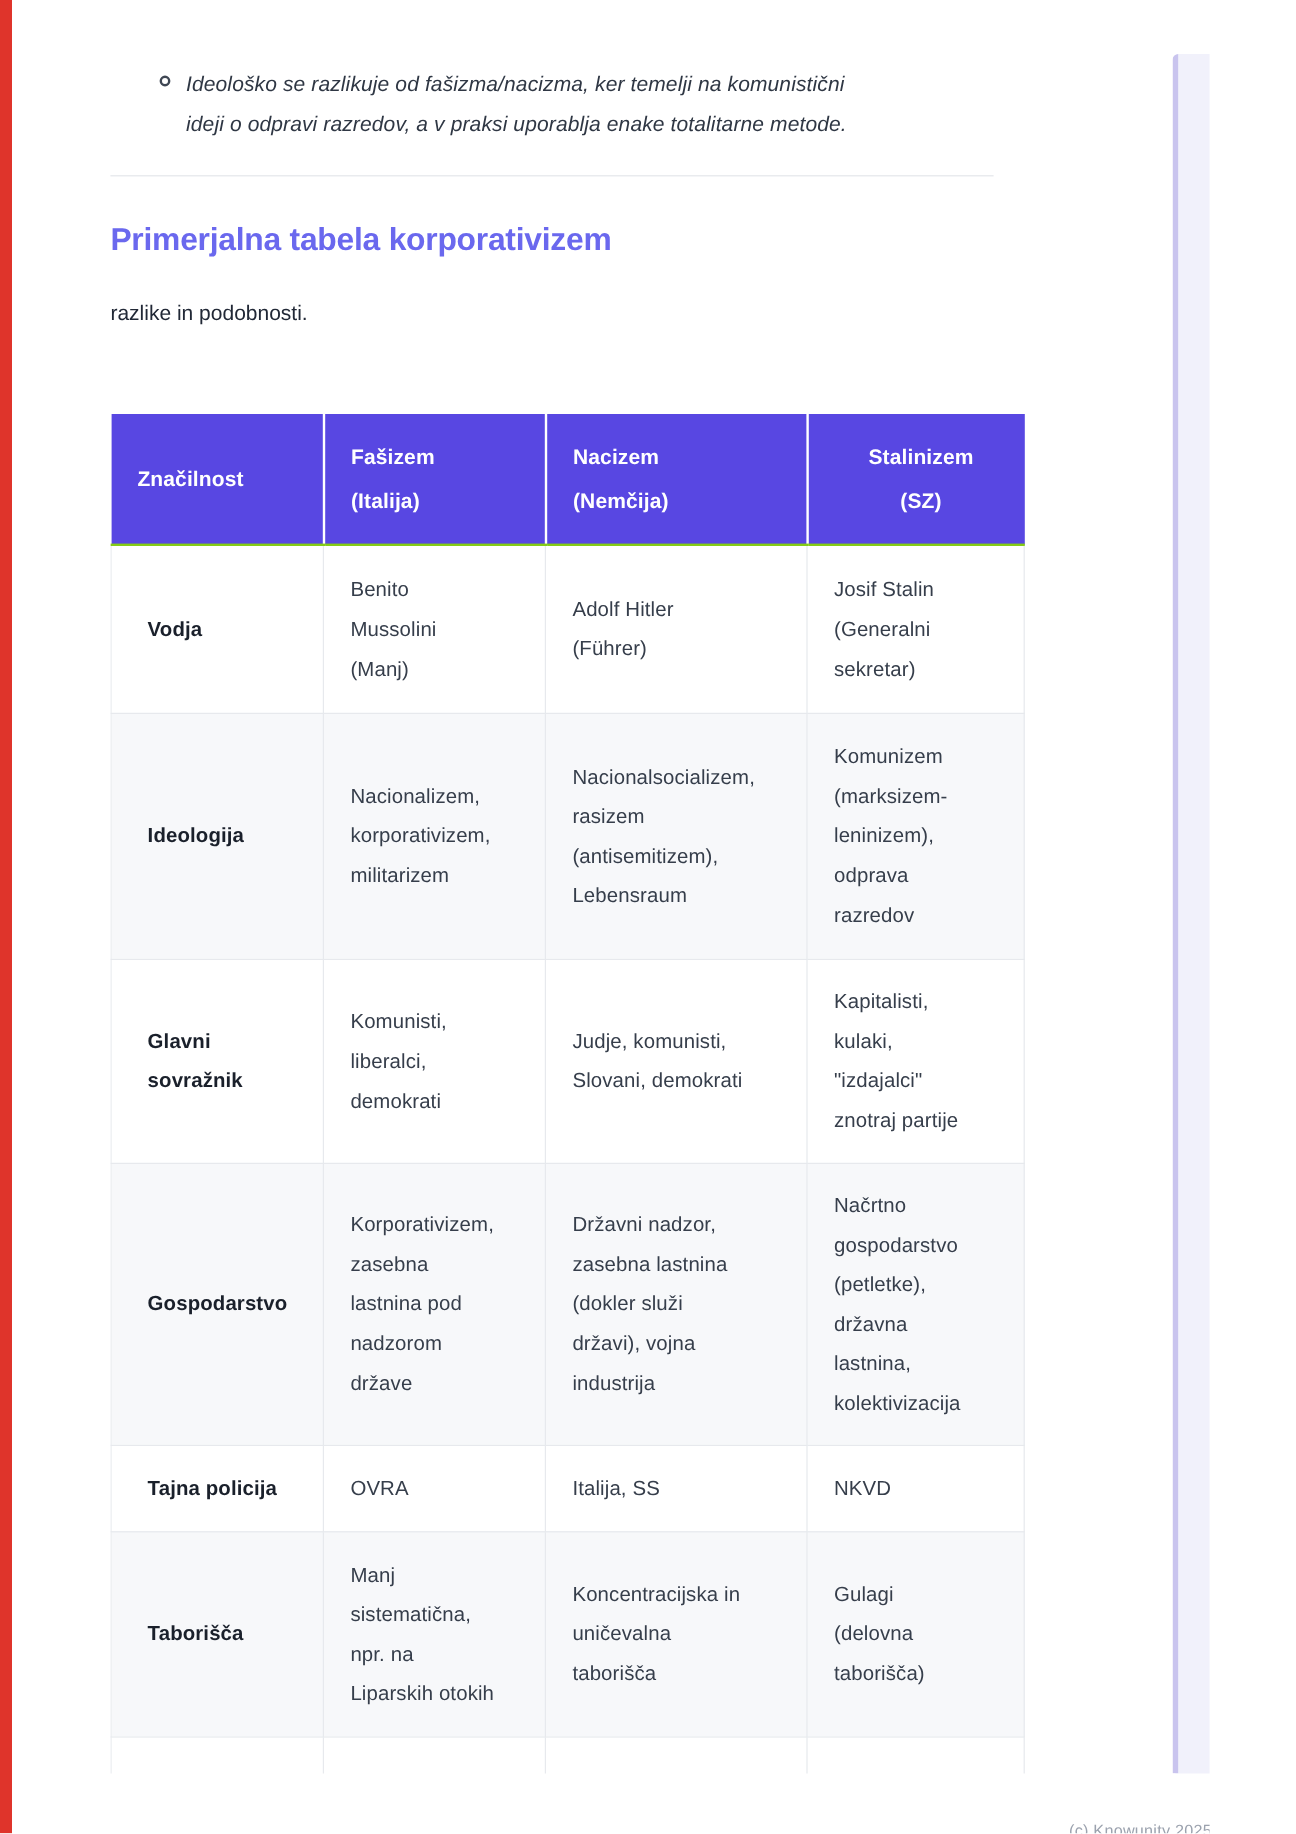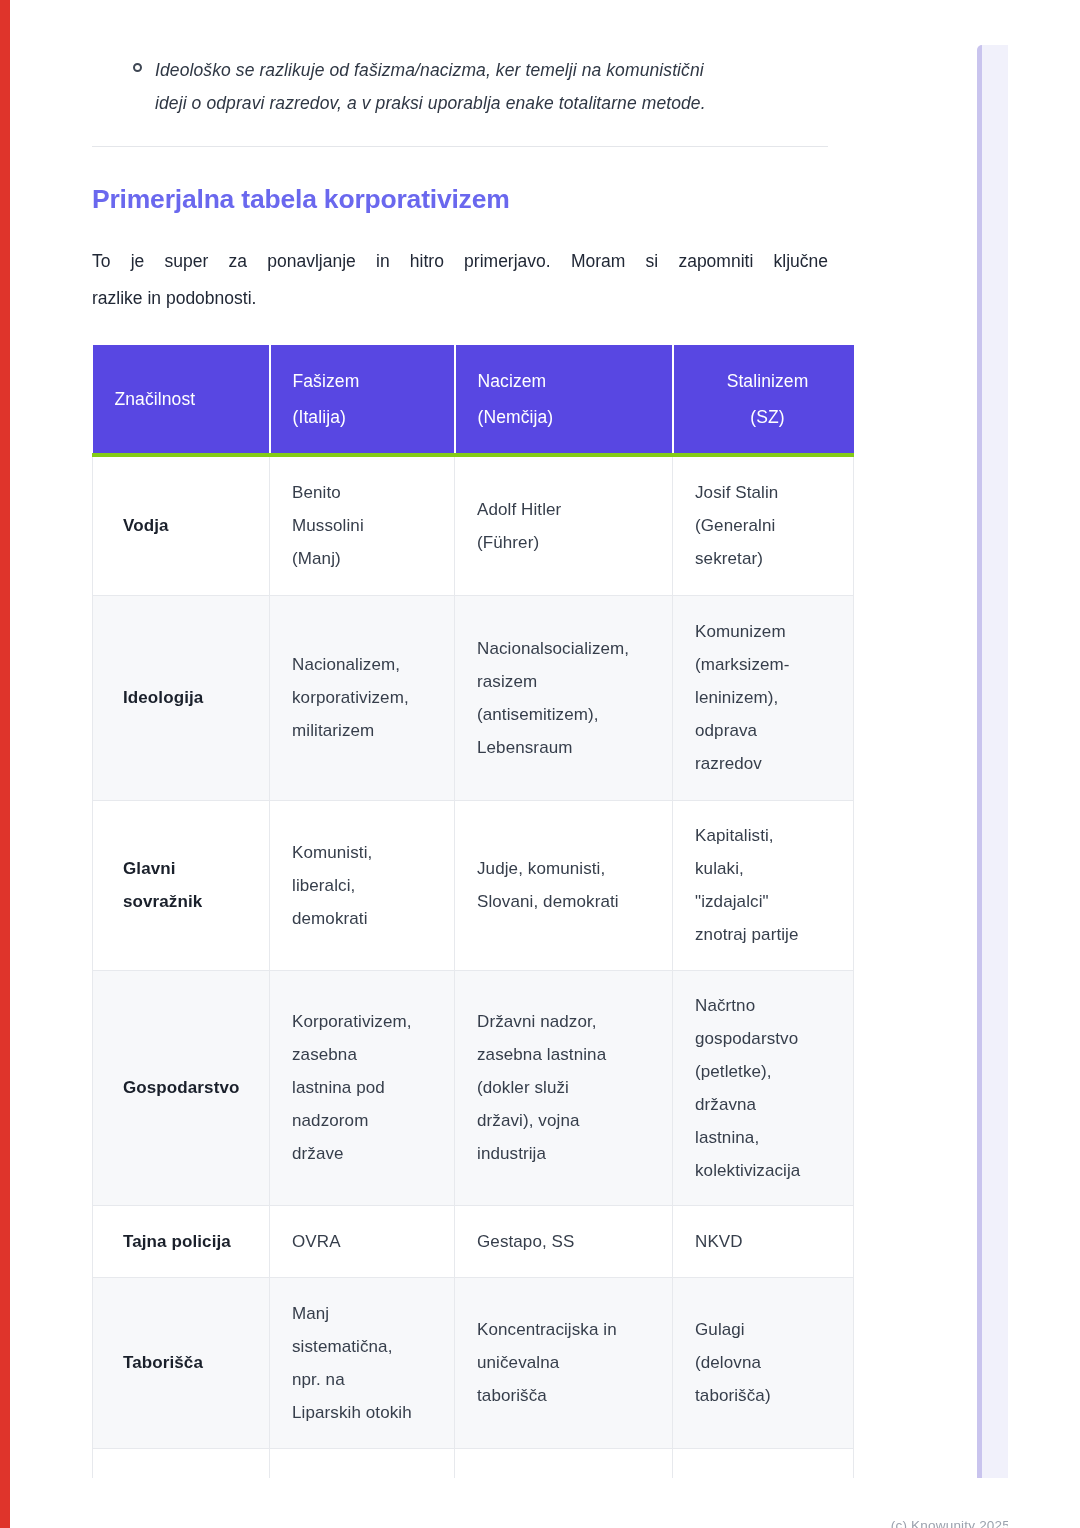--- a/index.html
+++ b/index.html
@@ -57,22 +57,22 @@
   }
   .intro .l1{display:block;text-align:justify;text-align-last:justify;}
   .table-wrap{
     position:absolute;left:92px;top:345px;width:765px;height:1133px;
     overflow:hidden;
   }
   table{border-collapse:collapse;table-layout:fixed;width:761px;}
   col.c0{width:177px;} col.c1{width:185px;} col.c2{width:218px;} col.c3{width:181px;}
   th{
     background:var(--header_bg);color:var(--header_text);
-    border:2px solid #ffffff;border-top:none;border-bottom:4px solid #84cc16;
-    font-size:17.5px;font-weight:400;text-align:left;vertical-align:middle;
+    border:2px solid #ffffff;border-top:none;border-bottom:2px solid #84cc16;
+    font-size:17.5px;font-weight:700;text-align:left;vertical-align:middle;
     padding:18px 14px 18px 22px;line-height:36px;white-space:pre-line;
     letter-spacing:.1px;
   }
   th:first-child{border-left:none;margin-top:17px;}
   th:last-child{border-right:none;text-align:center;}
   thead tr{height:105px;}
   td{
     border:1px solid var(--border);vertical-align:middle;text-align:left;
     font-size:17px;line-height:33px;color:var(--text_body);
     padding:18px 14px 18px 22px;white-space:pre-line;background:#ffffff;
@@ -100,21 +100,21 @@
   <div class="bullet-row">
     <span class="bullet-dot"></span>
     <span class="bullet-text">Ideološko se razlikuje od fašizma/nacizma, ker temelji na komunistični
 ideji o odpravi razredov, a v praksi uporablja enake totalitarne metode.</span>
   </div>
 
   <div class="divider"></div>
 
   <h2 class="section-title">Primerjalna tabela korporativizem</h2>
 
-  <p class="intro"><span class="l1">To je super za ponavljanje in hitro primerjavo. Moram si zapomniti ključne</span><span>razlike in podobnosti.</span></p>
+  <p class="intro"><span>razlike in podobnosti.</span></p>
 
   <div class="table-wrap">
     <table>
       <colgroup>
           <col class="c0">
           <col class="c1">
           <col class="c2">
           <col class="c3">
         </colgroup>
       <thead>
@@ -183,21 +183,21 @@
           <td>Načrtno
 gospodarstvo
 (petletke),
 državna
 lastnina,
 kolektivizacija</td>
         </tr>
         <tr class="rh4">
           <td class="lab">Tajna policija</td>
           <td>OVRA</td>
-          <td>Gestapo, SS</td>
+          <td>Italija, SS</td>
           <td>NKVD</td>
         </tr>
         <tr class="rh5 alt">
           <td class="lab">Taborišča</td>
           <td>Manj
 sistematična,
 npr. na
 Liparskih otokih</td>
           <td>Koncentracijska in
 uničevalna

